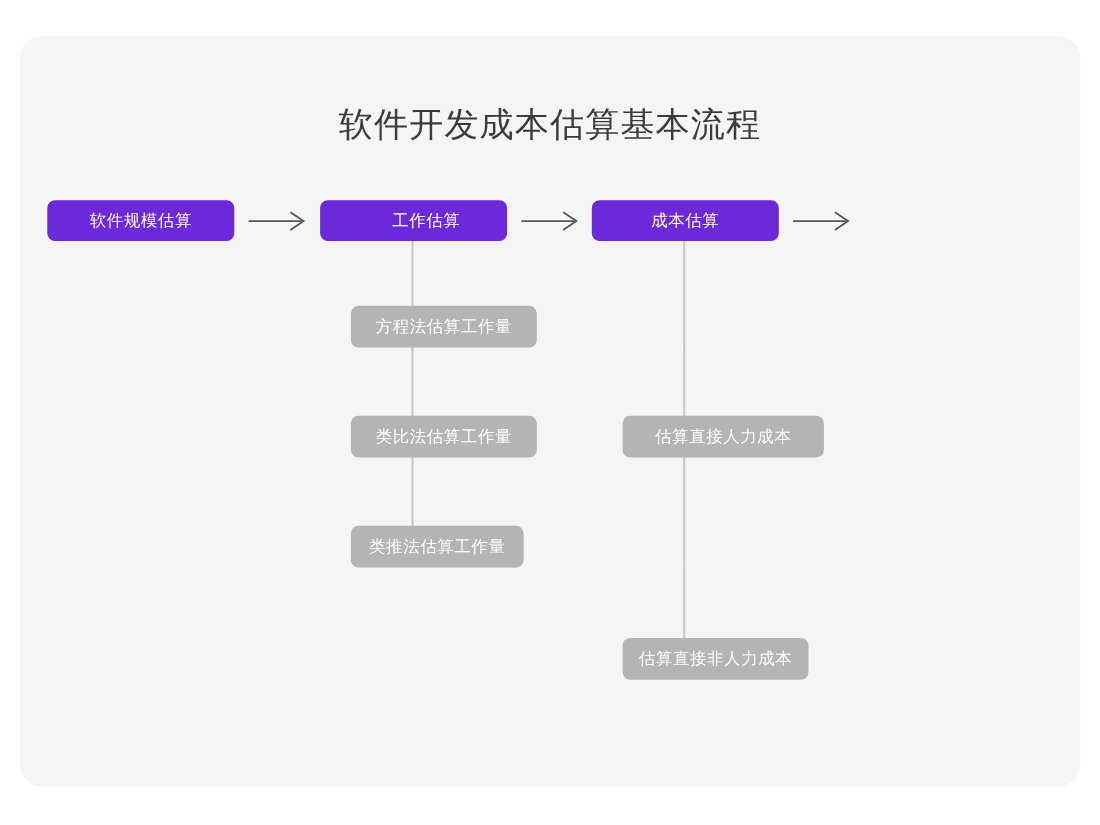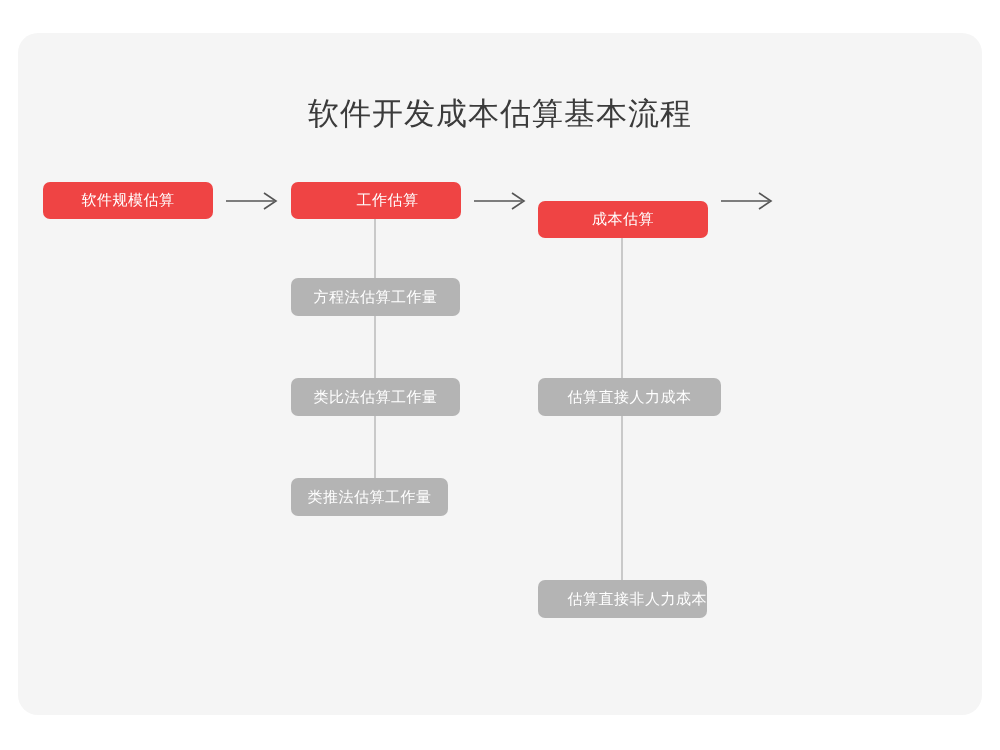--- a/index.html
+++ b/index.html
@@ -51,33 +51,34 @@
     position: absolute;
     box-sizing: border-box;
     display: flex;
     align-items: center;
     justify-content: center;
     color: #ffffff;
     white-space: nowrap;
   }
 
   .box.primary {
-    background: #ef4444;
+    background: #6d28d9;
     border-radius: 7px;
     font-size: 15px;
     letter-spacing: 0.5px;
     height: 37px;
   }
 
   .box.secondary {
     background: #b4b4b4;
     border-radius: 7px;
     font-size: 15px;
     letter-spacing: 0.5px;
     height: 38px;
+    margin-left: 28px;
   }
 
   
   .vline {
     position: absolute;
     width: 2px;
     background: #c9c9c9;
   }
 
   
@@ -107,21 +108,21 @@
   <div class="vline" style="left:621px; top:515px; height:100px;"></div>
 
   <div class="box primary" style="left:43px; top:182px; width:170px;">
     <span>软件规模估算</span>
   </div>
 
   <div class="box primary" style="left:291px; top:182px; width:170px;padding-left:23px;">
     <span>工作估算</span>
   </div>
 
-  <div class="box primary" style="left:538px; top:182px; width:170px;margin-top:19px;">
+  <div class="box primary" style="left:538px; top:182px; width:170px;">
     <span>成本估算</span>
   </div>
 
 
   <div class="arrow" style="left:224px; top:188px;">
     <svg width="58" height="26" viewBox="0 0 58 26">
       <line x1="2" y1="13" x2="50" y2="13" stroke="#555555" stroke-width="1.6"></line>
       <polyline points="40,5 52,13 40,21" fill="none" stroke="#555555" stroke-width="1.6"></polyline>
     </svg>
   </div>
@@ -151,17 +152,17 @@
   <div class="box secondary" style="left:291px; top:478px; width:157px;">
     <span>类推法估算工作量</span>
   </div>
 
 
   <div class="box secondary" style="left:538px; top:378px; width:183px;">
     <span>估算直接人力成本</span>
   </div>
 
 
-  <div class="box secondary" style="left:538px; top:580px; width:169px;justify-content:flex-end;">
+  <div class="box secondary" style="left:538px; top:580px; width:169px;">
     <span>估算直接非人力成本</span>
   </div>
 
 </div>
 
 </body></html>

